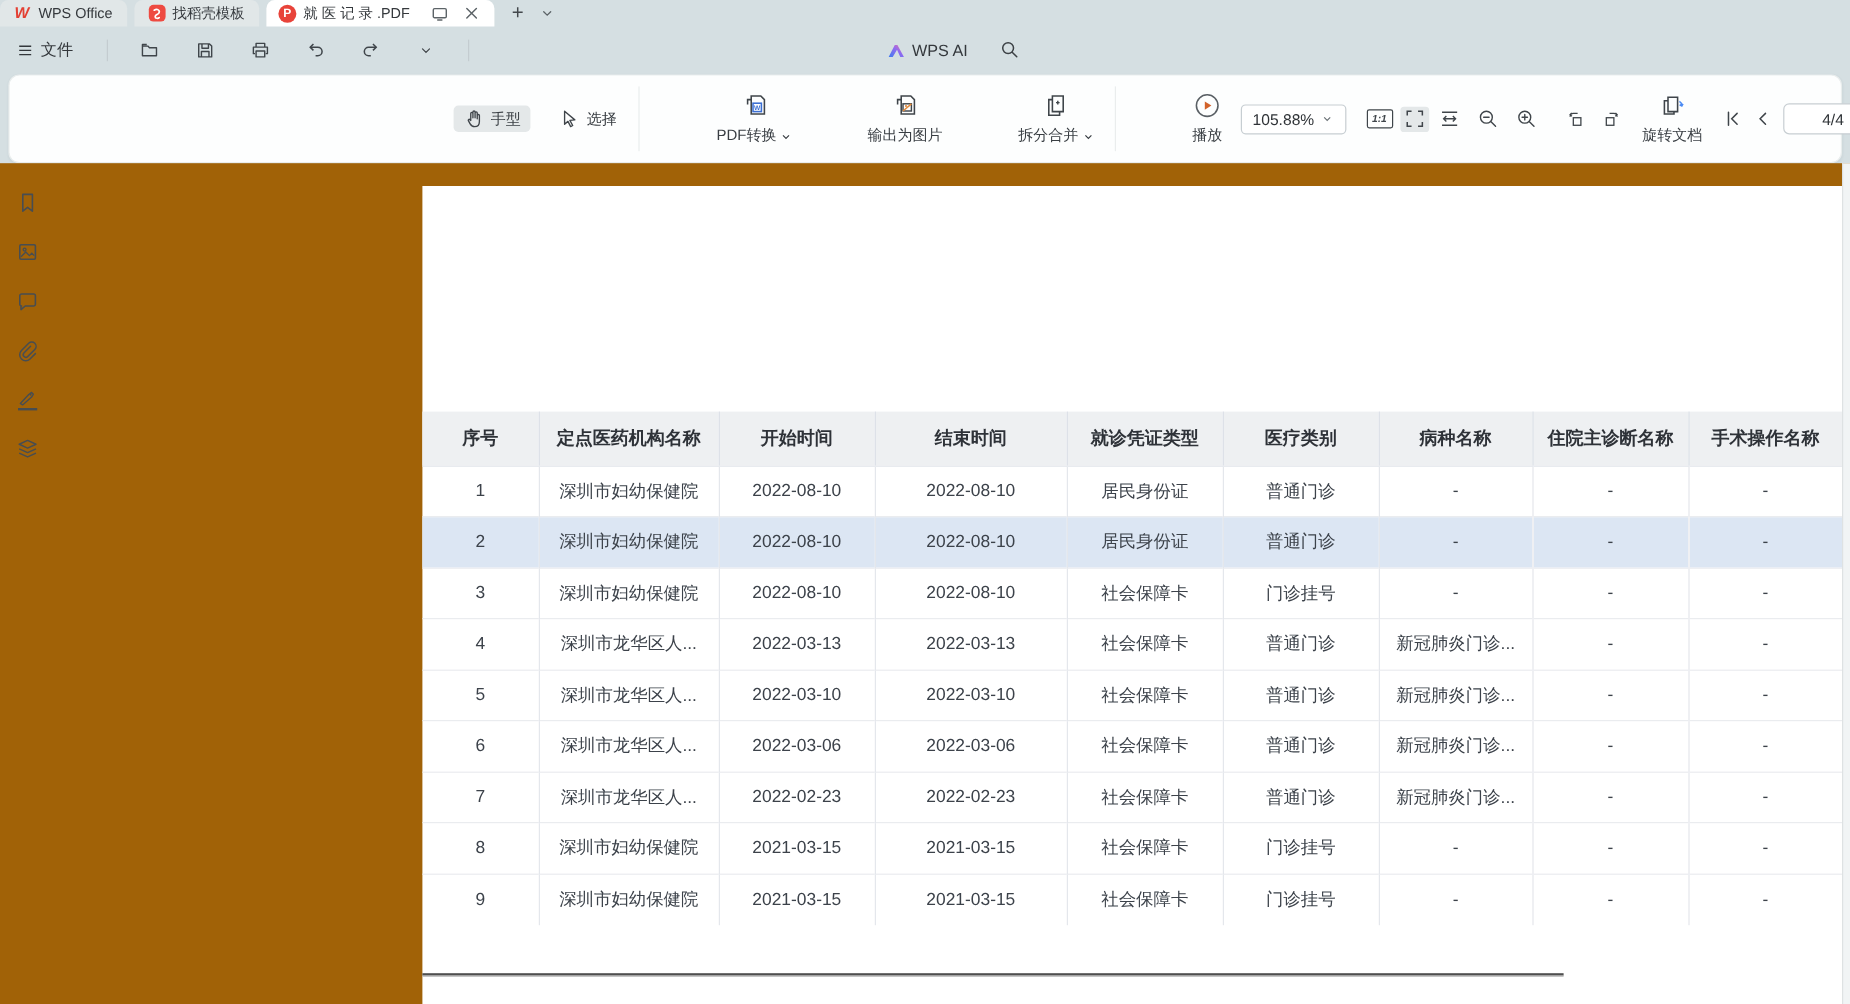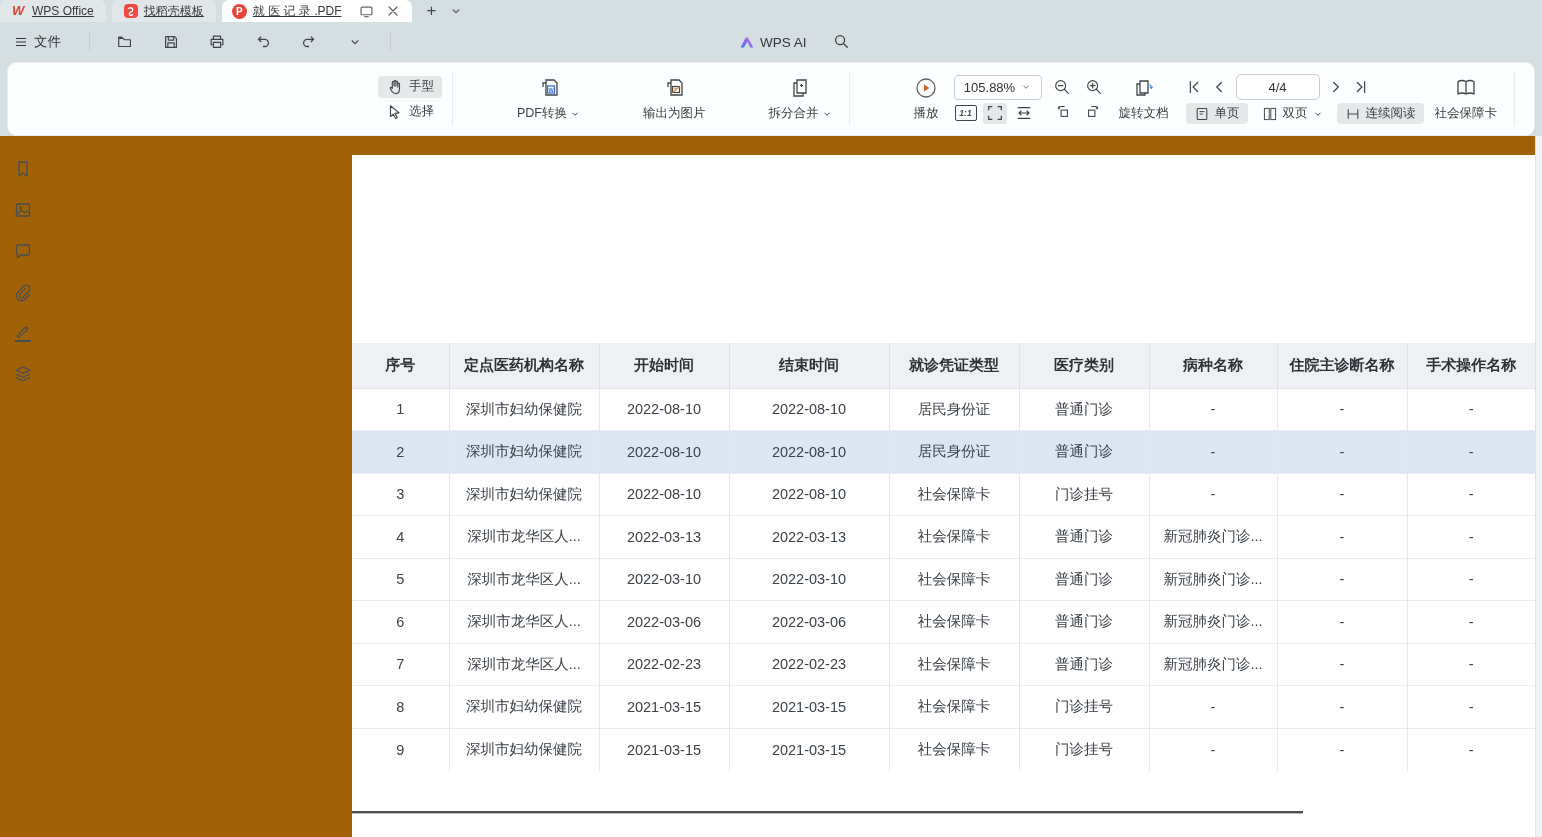--- a/index.html
+++ b/index.html
@@ -6,21 +6,21 @@
   html,body { width:1542px; height:837px; overflow:hidden; }
   body { font-family:"Liberation Sans","DejaVu Sans",sans-serif; color:#3a3f44; }
   .app { position:relative; width:1542px; height:837px; background:#d5dfe2; overflow:hidden; }
 
   
   .titlebar { position:absolute; left:0; top:0; width:100%; height:22px; display:flex; align-items:stretch; }
   .tab { display:flex; align-items:center; gap:6px; padding:0 12px; font-size:12px; color:#35393d;
          border-radius:7px 7px 0 0; }
   .tab.inactive { background:#e1e7e8; margin-right:6px; }
   .tab.activedoc { background:#ffffff; padding:0 10px; }
-  .tab .tlabel { white-space:nowrap;text-decoration:underline; }
+  .tab .tlabel { white-space:nowrap; }
   .tabicon { width:14px; height:14px; flex:0 0 auto; }
   .wps-w { font-weight:900; font-style:italic; color:#e34033; font-size:13px; line-height:14px; }
   .docer-ic { width:14px; height:14px; border-radius:4px; background:#ee4a41; }
   .pdf-ic { width:15px; height:15px; border-radius:50%; background:#e8433a; color:#fff; font-weight:bold;
             font-size:10px; display:flex; align-items:center; justify-content:center; }
   .tab-tools { display:flex; align-items:center; gap:9px; margin-left:10px; color:#6b7276; }
   .tbar-btn { display:flex; align-items:center; justify-content:center; width:18px; height:18px; color:#5c6367; }
 
   
   .menurow { position:absolute; left:0; top:22px; width:100%; height:40px; }
@@ -35,21 +35,21 @@
   .rtab.ractive::after { content:""; position:absolute; left:2px; right:2px; bottom:4px; height:3px;
                           border-radius:2px; background:#c12720; }
   .ai-item { display:flex; align-items:center; gap:5px; font-size:13.5px; color:#34383c; }
   .ribbon-search { width:20px; height:20px; color:#3c4145; margin-left:-4px; }
 
   
   .tools { position:absolute; left:7px; top:62px; width:1528px; height:74px; background:#fdfefe;
            border:1px solid #e9eded; border-radius:9px; display:flex; align-items:center;
            padding-left:370px; box-shadow:0 1px 2px rgba(40,60,70,.05); }
   .vdiv { width:1px; height:54px; background:#eaeded; margin:0 10px; flex:0 0 auto; }
-  .stackcol { display:flex; flex-direction:column; gap:3px; justify-content:center; }
+  .stackcol { display:flex; flex-direction:row; gap:16px; justify-content:center; }
   .chip { display:flex; align-items:center; gap:5px; padding:2px 8px; border-radius:4px; font-size:12.5px;
           color:#393e43; white-space:nowrap; }
   .chip.on, .smallbtn.on { background:#e4e8e9; }
   .bigbtn { display:flex; flex-direction:column; align-items:center; justify-content:center; gap:5px;
             padding:3px 7px; border-radius:5px; font-size:12.5px; color:#393e43; white-space:nowrap;margin-left:47px; }
   .bigrow { display:flex; align-items:center; gap:2px; }
   .lblrow { display:flex; align-items:center; gap:3px; }
   .ic { width:18px; height:18px; color:#3f454a; flex:0 0 auto; }
   .ic24 { width:24px; height:24px; color:#3f454a; }
   .smallbtn { width:24px; height:21px; border-radius:3px; display:flex; align-items:center; justify-content:center; color:#3f454a; }

